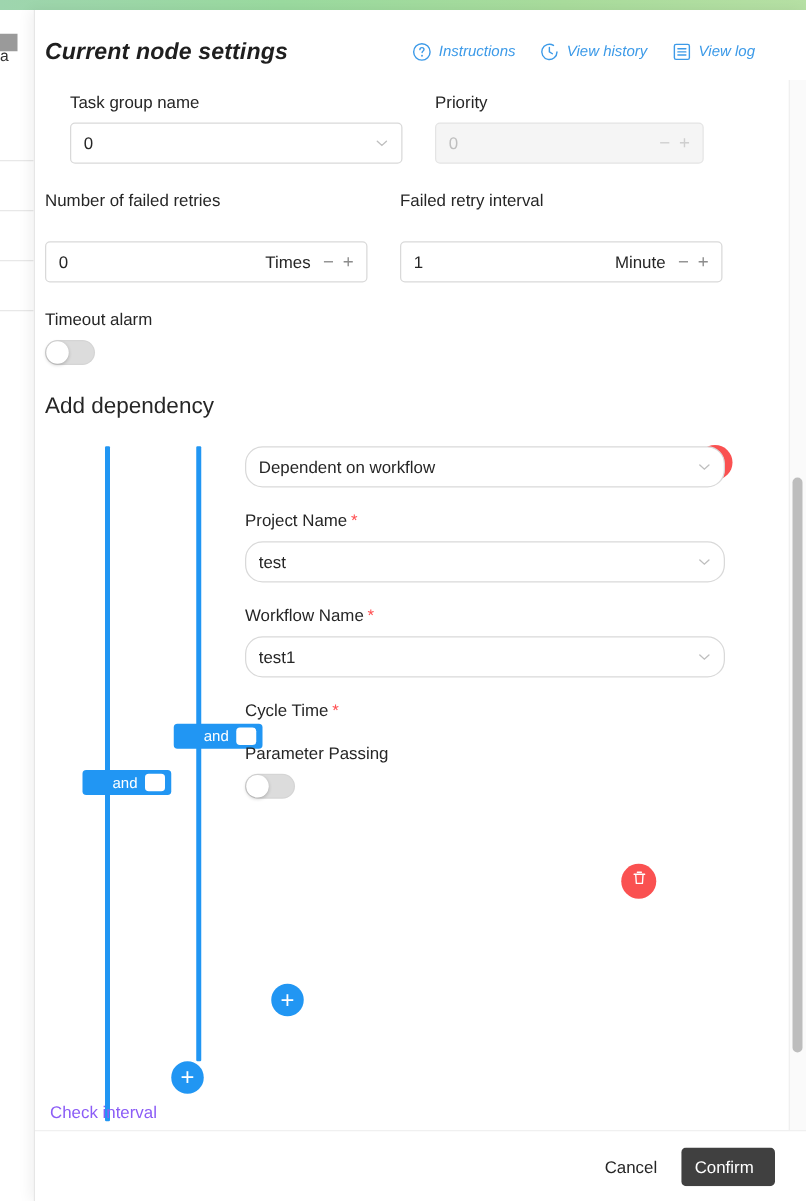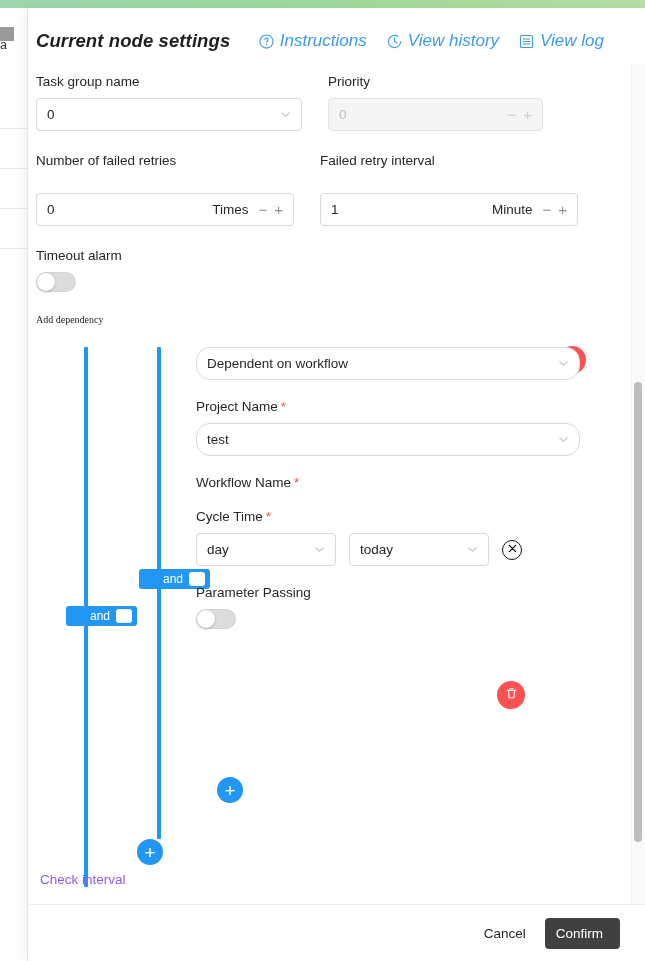--- a/index.html
+++ b/index.html
@@ -39,28 +39,28 @@
     padding: 22px 34px 0 8px;
     overflow: hidden;
   }
 
   
   .hdr { display: flex; align-items: center; justify-content: space-between; padding-right: 8px; font-style: italic; }
   .hdr-title { font-size: 18.5px; font-weight: 700; color: #1f1f1f; letter-spacing: .1px; }
   .hdr-links { display: flex; align-items: center; gap: 20px; }
   .hdr-link {
     display: flex; align-items: center; gap: 6px;
-    color: #3c9ae8; font-size: 17px; cursor: pointer; white-space: nowrap;
+    color: #3c9ae8; font-size: 12px; cursor: pointer; white-space: nowrap;
   }
   .hdr-link svg { display: block; }
 
   
   .row2 { display: flex; gap: 26px; margin-top: 22px; }
   .fld { display: flex; flex-direction: column; }
-  .fld.w1 { width: 266px; }
+  .fld.w1 { width: 266px; margin-left: 20px; }
   .fld.w2 { width: 215px; }
   .fld.w3 { width: 258px; gap: 16px; }
   .lbl { font-size: 13.5px; color: #262626; margin-bottom: 9px; white-space: nowrap; }
   .req { color: #ff4d4f; margin-left: 3px; }
 
   .ctl {
     position: relative; height: 33px;
     border: 1px solid #d9d9d9; border-radius: 4px; background: #fff;
     display: flex; align-items: center; padding: 0 10px;
     font-size: 13.5px; color: #262626;
@@ -78,21 +78,21 @@
   
   .toggle {
     width: 40px; height: 20px; border-radius: 10px; background: #dcdcdc;
     position: relative; cursor: pointer; box-shadow: inset 0 0 0 1px rgba(0,0,0,.03);
   }
   .toggle .knob {
     position: absolute; left: 1px; top: 1px; width: 18px; height: 18px;
     border-radius: 50%; background: #fff; box-shadow: 0 1px 3px rgba(0,0,0,.22);
   }
 
-  .section-lbl { font-size: 10px; color: #262626; font-family: Liberation Serif, serif; }
+  .section-lbl { font-size: 18px; color: #262626; }
 
   
   .dep-area { position: relative; margin-top: 14px; height: 560px; }
   .vline { position: absolute; width: 4px; background: #2196f3; border-radius: 1px; }
   .and-badge {
     position: absolute; display: flex; align-items: center; gap: 6px;
     height: 20px; padding: 0 5px 0 24px;
     background: #2196f3; border-radius: 3px; cursor: pointer;
   }
   .and-badge .txt { color: #fff; font-size: 12px; line-height: 1; }
@@ -309,49 +309,32 @@
               <span class="chev">
                 <svg width="11" height="11" viewBox="0 0 12 12">
                     <path d="M2 4.3 6 8l4-3.7" fill="none" stroke="#bfbfbf" stroke-width="1.2" stroke-linecap="round"></path>
                   </svg>
               </span>
             </div>
           </div>
 
           <div class="fgroup">
             <div class="lbl"><span>Workflow Name</span><span class="req">*</span></div>
+            <div class="ctl wfull">
+              <span class="val">test1</span>
+              <span class="chev">
+                <svg width="11" height="11" viewBox="0 0 12 12">
+                    <path d="M2 4.3 6 8l4-3.7" fill="none" stroke="#bfbfbf" stroke-width="1.2" stroke-linecap="round"></path>
+                  </svg>
+              </span>
+            </div>
           </div>
 
           <div class="fgroup">
             <div class="lbl"><span>Cycle Time</span><span class="req">*</span></div>
-            <div class="cycle-row">
-              <div class="ctl wcycle">
-                <span class="val">day</span>
-                <span class="chev">
-                  <svg width="11" height="11" viewBox="0 0 12 12">
-                      <path d="M2 4.3 6 8l4-3.7" fill="none" stroke="#bfbfbf" stroke-width="1.2" stroke-linecap="round"></path>
-                    </svg>
-                </span>
-              </div>
-              <div class="ctl wcycle">
-                <span class="val">today</span>
-                <span class="chev">
-                  <svg width="11" height="11" viewBox="0 0 12 12">
-                      <path d="M2 4.3 6 8l4-3.7" fill="none" stroke="#bfbfbf" stroke-width="1.2" stroke-linecap="round"></path>
-                    </svg>
-                </span>
-              </div>
-              <div class="xclose" style="position:relative">
-                <span>
-                  <svg width="11" height="11" viewBox="0 0 12 12">
-                      <path d="M2.6 2.6 9.4 9.4M9.4 2.6 2.6 9.4" stroke="#111" stroke-width="1.5" stroke-linecap="round"></path>
-                    </svg>
-                </span>
-              </div>
-            </div>
           </div>
 
           <div class="fgroup">
             <div class="lbl">Parameter Passing</div>
             <div class="toggle">
               <div class="knob"></div>
             </div>
           </div>
 
         </div>

